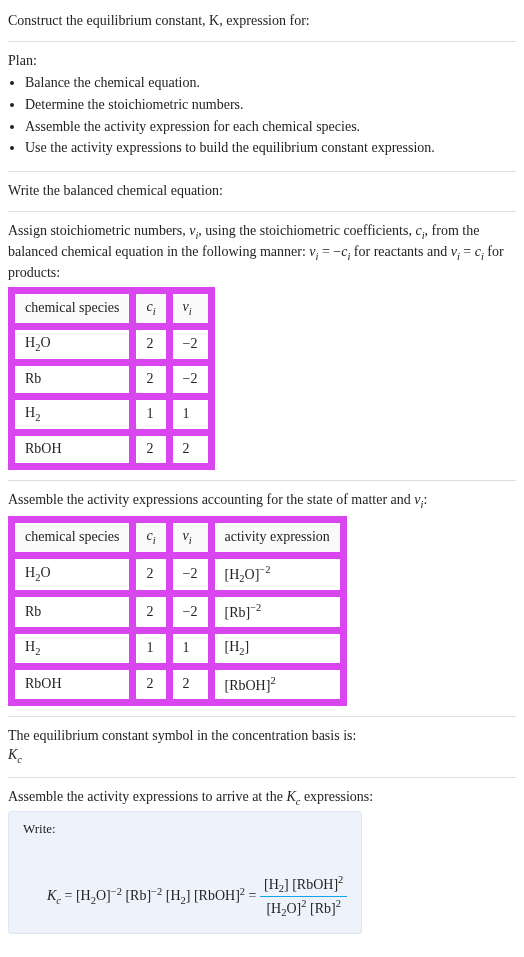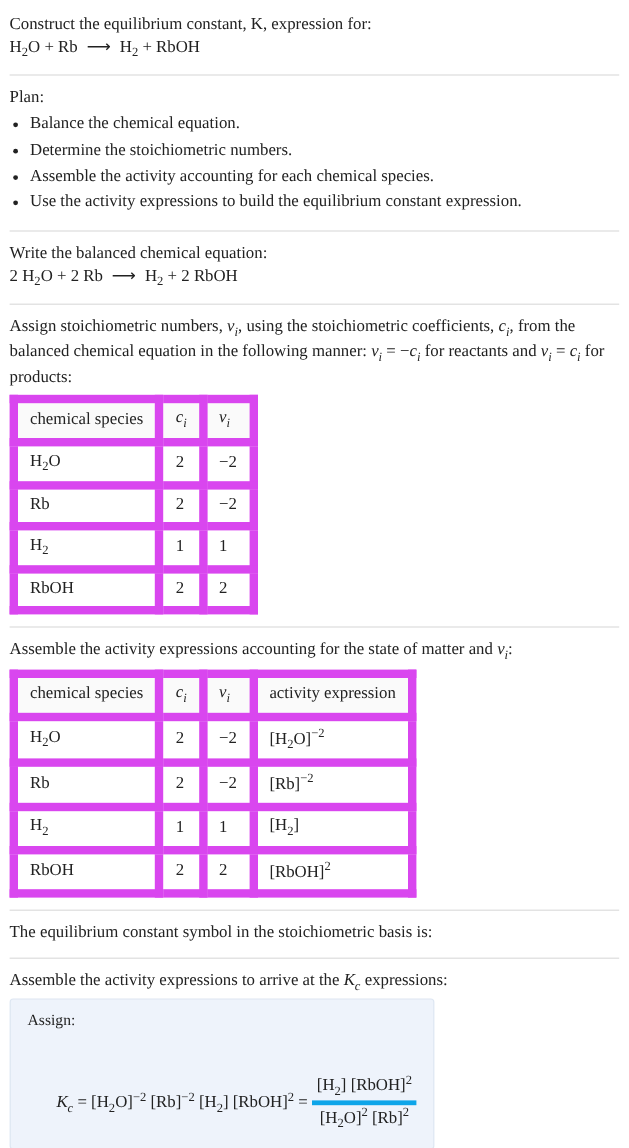--- a/index.html
+++ b/index.html
@@ -44,57 +44,47 @@
     padding: 8px 14px 12px 14px;
     display: inline-block;
     margin-top: 2px;
   }
   .answer-label { font-size: 13px; margin-bottom:6px; }
   .frac {
     display: inline-block;
     vertical-align: middle;
     text-align: center;
   }
-  .frac .num { display:block; border-bottom:4px solid #0ea5e9; padding:0 4px; }
+  .frac .num { display:block; border-bottom:1px solid #0ea5e9; padding:0 4px; }
   .frac .den { display:block; padding:0 4px; }
   .eqline { white-space: nowrap; }
 </style>
 </head>
 <body>
 
 <div class="section">
   <div>
     <span>Construct the equilibrium constant, K, expression for:</span>
   </div>
-  <div class="eqline">
-    <span>H</span><span class="sub">2</span><span>O + Rb</span>
-    <span class="arrow">⟶</span>
-    <span>H</span><span class="sub">2</span><span> + RbOH</span>
-  </div>
 </div>
 <hr class="sep">
 
 <div class="section">
   <div>Plan:</div>
   <ul class="plan">
     <li>Balance the chemical equation.</li>
     <li>Determine the stoichiometric numbers.</li>
-    <li>Assemble the activity accounting for each chemical species.</li>
+    <li>Assemble the activity expression for each chemical species.</li>
     <li>Use the activity expressions to build the equilibrium constant expression.</li>
   </ul>
 </div>
 <hr class="sep">
 
 <div class="section">
   <div>Write the balanced chemical equation:</div>
-  <div class="eqline">
-    <span>2 H</span><span class="sub">2</span><span>O + 2 Rb</span>
-    <span class="arrow">⟶</span>
-    <span>H</span><span class="sub">2</span><span> + 2 RbOH</span>
-  </div>
 </div>
 <hr class="sep">
 
 <div class="section">
   <div>
     <span>Assign stoichiometric numbers, </span><span class="ital">ν</span><span class="ital sub">i</span><span>, using the stoichiometric coefficients, </span><span class="ital">c</span><span class="ital sub">i</span><span>, from the balanced chemical equation in the following manner: </span><span class="ital">ν</span><span class="ital sub">i</span><span> = −</span><span class="ital">c</span><span class="ital sub">i</span><span> for reactants and </span><span class="ital">ν</span><span class="ital sub">i</span><span> = </span><span class="ital">c</span><span class="ital sub">i</span><span> for products:</span>
   </div>
   <table class="data">
     <tbody>
         <tr>
@@ -162,27 +152,28 @@
       <td>2</td>
       <td>2</td>
       <td><span>[RbOH]</span><span class="sup">2</span></td>
     </tr>
   </tbody>
     </table>
 </div>
 <hr class="sep">
 
 <div class="section">
-  <div>The equilibrium constant symbol in the stoichiometric basis is:</div>
+  <div>The equilibrium constant symbol in the concentration basis is:</div>
+  <div><span class="ital">K</span><span class="ital sub">c</span></div>
 </div>
 <hr class="sep">
 
 <div class="section">
   <div>
     <span>Assemble the activity expressions to arrive at the </span><span class="ital">K</span><span class="ital sub">c</span><span> expressions:</span>
   </div>
   <div class="answer-box">
-    <div class="answer-label">Assign:</div>
+    <div class="answer-label">Write:</div>
     <div class="eqline" style="padding-left:24px;margin-top:35px;">
       <span class="ital">K</span><span class="ital sub">c</span><span> = </span><span>[H</span><span class="sub">2</span><span>O]</span><span class="sup">−2</span><span> </span><span>[Rb]</span><span class="sup">−2</span><span> </span><span>[H</span><span class="sub">2</span><span>]</span><span> </span><span>[RbOH]</span><span class="sup">2</span><span> = </span><span class="frac"><span class="num"><span>[H</span><span class="sub">2</span><span>] [RbOH]</span><span class="sup">2</span></span><span class="den"><span>[H</span><span class="sub">2</span><span>O]</span><span class="sup">2</span><span> [Rb]</span><span class="sup">2</span></span></span>
     </div>
   </div>
 </div>
 
 </body></html>

